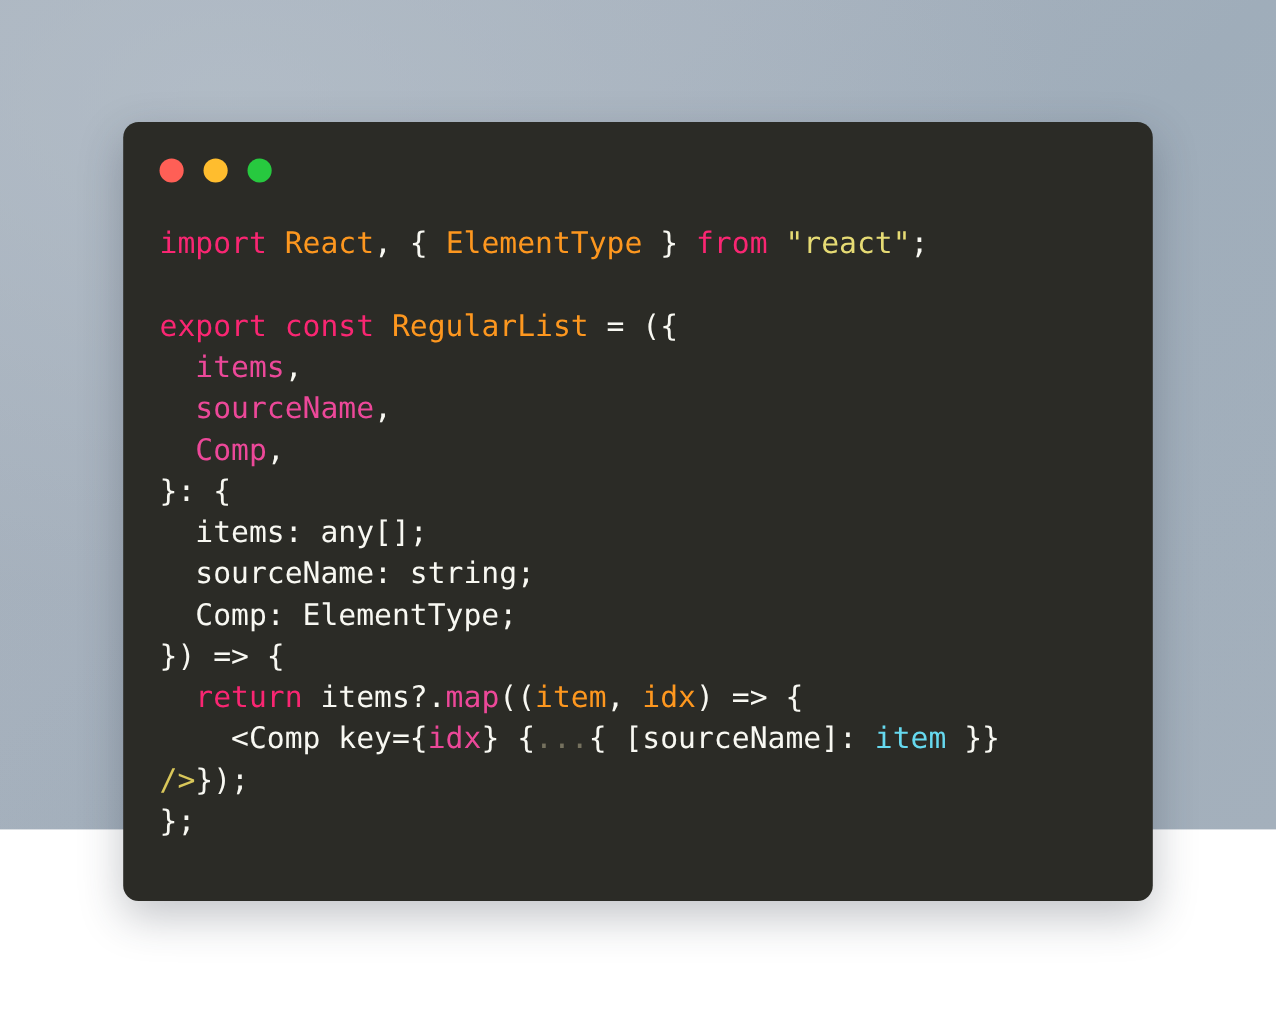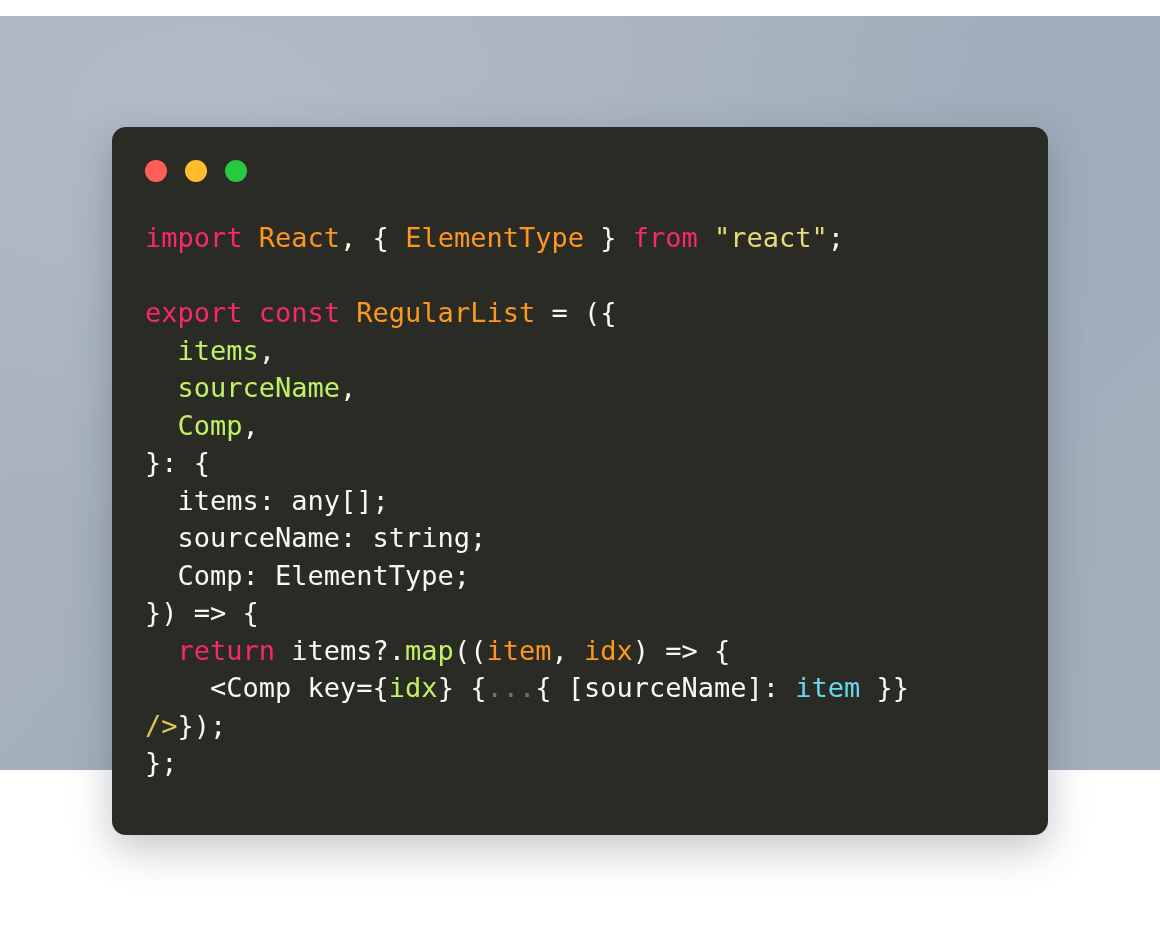--- a/index.html
+++ b/index.html
@@ -13,21 +13,20 @@
     font-family: "DejaVu Sans Mono", monospace;
   }
   #stage {
     position: relative;
     width: 1160px;
     height: 754px;
     background: linear-gradient(135deg, #a9b3be 0%, #a6b1bd 35%, #9fadba 60%, #a4b0bc 100%);
     display: flex;
     align-items: flex-start;
     justify-content: center;
-    margin-top: 16px;
   }
   
   #stage::before {
     content: "";
     position: absolute;
     inset: 0;
     background: radial-gradient(120% 110% at 18% 12%, rgba(185,195,205,0.55) 0%, rgba(160,172,186,0.10) 55%, rgba(150,164,180,0.0) 100%);
     pointer-events: none;
   }
   .window {
@@ -73,21 +72,21 @@
     white-space: pre;
     color: #f8f8f2;
     letter-spacing: 0px;
   }
   .line { min-height: 37.5px; }
   .blank { height: 37.5px; }
 
   .tok-kw   { color: #f92672; }   
   .tok-fn   { color: #fd971f; }   
   .tok-str  { color: #e6db74; }   
-  .tok-var  { color: #bef264; }   
+  .tok-var  { color: #ec4899; }   
   .tok-cyan { color: #66d9ef; }   
   .tok-dim  { color: #75715e; }   
   .tok-tag  { color: #d9c75a; }   
   .tok-plain{ color: #f8f8f2; }
 </style>
 </head>
 <body>
 
 <div id="stage">
 

